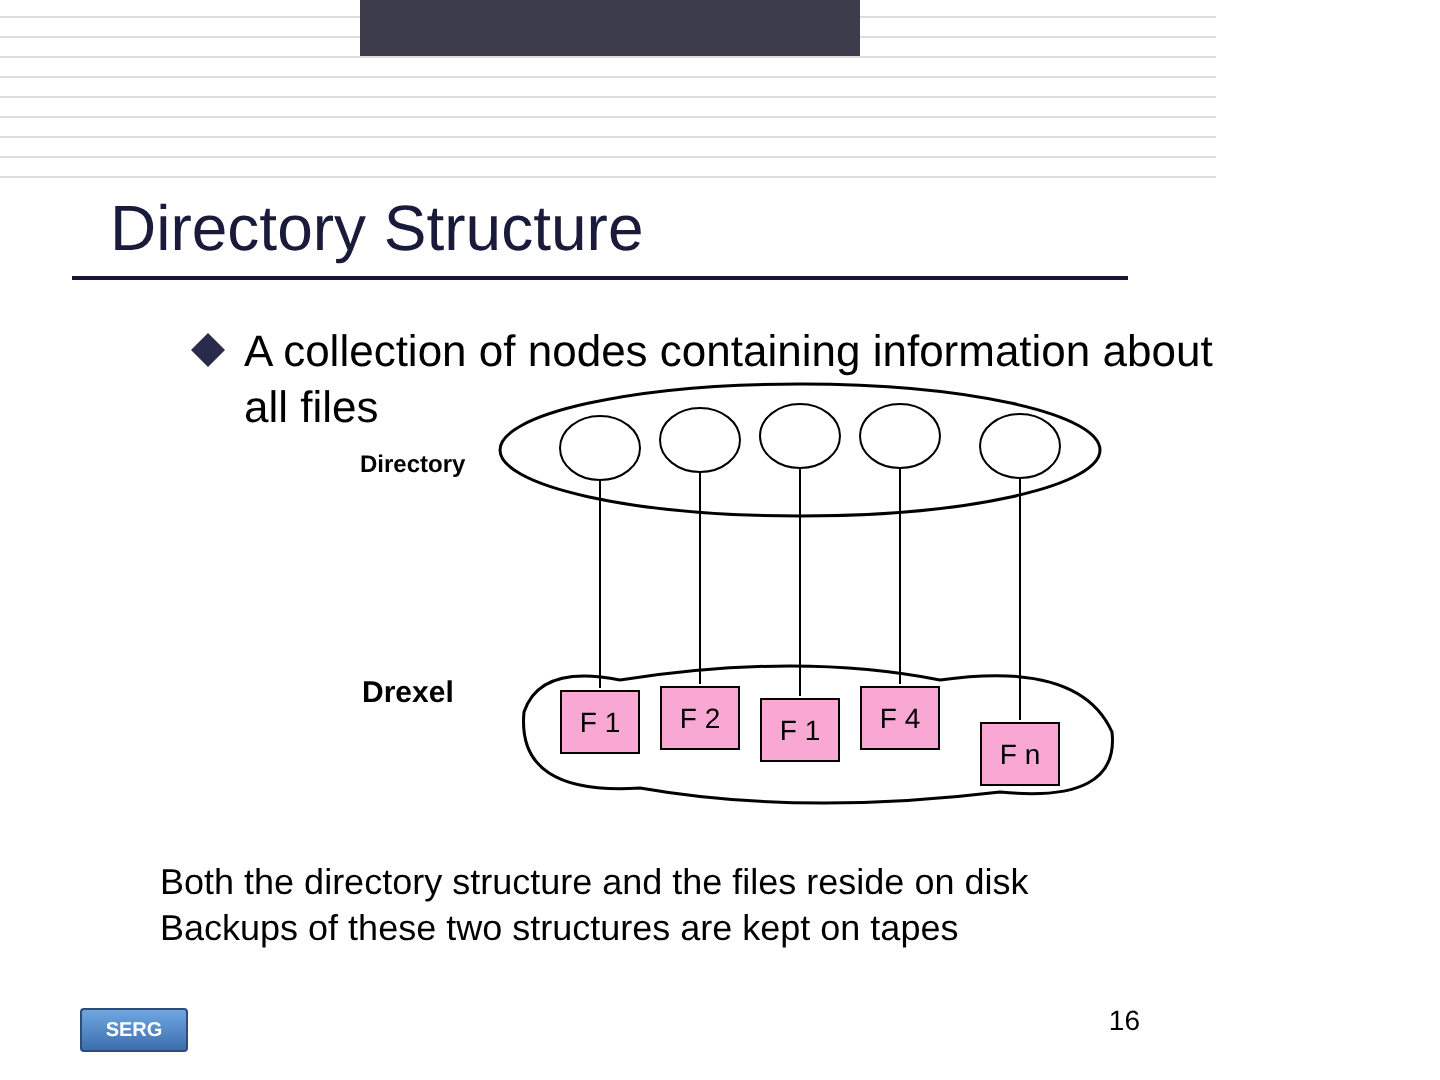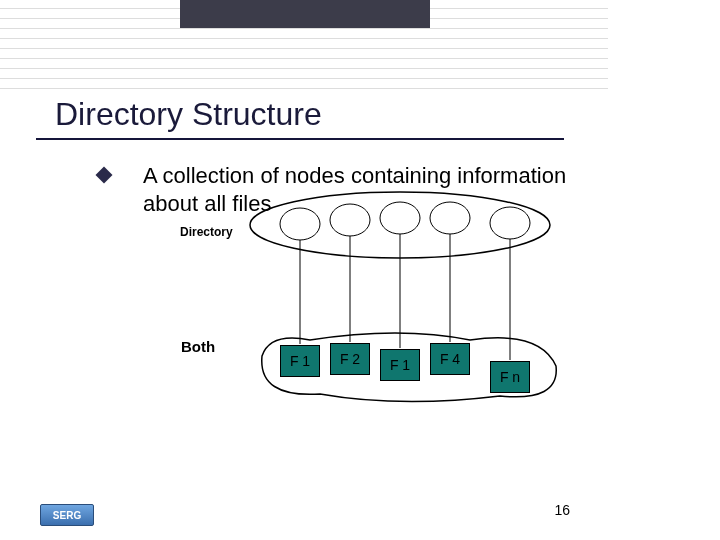--- a/index.html
+++ b/index.html
@@ -5,27 +5,27 @@
   * { box-sizing: border-box; margin: 0; padding: 0; }
   html, body { width: 720px; height: 540px; font-family: Verdana, Geneva, sans-serif; background: #fff; color: #000; }
   .slide { position: relative; width: 608px; height: 540px; }
   
   .guides { position: absolute; left: 0; right: 0; top: 0; height: 120px; pointer-events: none; }
   .guides div { position: absolute; left: 0; right: 0; height: 1px; background: #ddd; }
   
   .topbar { position: absolute; left: 180px; top: 0; width: 250px; height: 28px; background: #3c3c4a; }
   .title { position: absolute; left: 55px; top: 96px; font-size: 32px; font-family: "Trebuchet MS", Verdana, sans-serif; color: #1a1a3a; }
   .title-underline { position: absolute; left: 36px; right: 44px; top: 138px; height: 2px; background: #15153a; }
-  .bullet-row { position: absolute; left: 98px; top: 162px; display: flex; align-items: flex-start; gap: 21px; }
+  .bullet-row { position: absolute; left: 98px; top: 162px; display: flex; align-items: flex-start; }
   .diamond { width: 12px; height: 12px; background: #2a2a4a; transform: rotate(45deg); margin-top: 7px; margin-right: 12px; flex: none; }
   .bullet-text { font-size: 22px; line-height: 1.25; max-width: 510px; }
   .label-directory { position: absolute; left: 180px; top: 225px; font-weight: bold; font-size: 12px; }
   .label-files { position: absolute; left: 181px; top: 338px; font-weight: bold; font-size: 15px; }
   .diagram { position: absolute; left: 0; top: 0; width: 720px; height: 540px; pointer-events: none; }
-  .filebox { position: absolute; width: 40px; height: 32px; border: 1px solid #000; background: #0f766e; display: flex; align-items: center; justify-content: center; font-size: 14px; }
+  .filebox { position: absolute; width: 40px; height: 32px; border: 1px solid #000; background: #f9a8d4; display: flex; align-items: center; justify-content: center; font-size: 14px; }
   .bottom-text { position: absolute; left: 80px; top: 430px; font-size: 18px; line-height: 1.3; }
   .footer { position: absolute; left: 40px; bottom: 14px; display: flex; }
   .serg-badge { width: 54px; height: 22px; background: linear-gradient(#6fa6e0,#3b6fae); border: 1px solid #2a4d7a; border-radius: 2px; color: #fff; font-size: 10px; font-weight: bold; display: flex; align-items: center; justify-content: center; margin-right: 8px; }
   .footer-text { font-size: 10.5px; line-height: 1.15; }
   .footer-text a { color: #0020c0; text-decoration: underline; }
   .page-num { position: absolute; right: 38px; bottom: 22px; font-size: 14px; }
 </style>
 </head>
 <body>
 
@@ -46,21 +46,21 @@
 
   <div class="title">Directory Structure</div>
   <div class="title-underline"></div>
 
   <div class="bullet-row">
     <span class="diamond"></span>
     <span class="bullet-text">A collection of nodes containing information about all files</span>
   </div>
 
   <div class="label-directory">Directory</div>
-  <div class="label-files">Both</div>
+  <div class="label-files">Drexel</div>
 
   <svg class="diagram" viewBox="0 0 720 540">
 
     <ellipse cx="400" cy="225" rx="150" ry="33" fill="none" stroke="#000" stroke-width="1.5"></ellipse>
 
     <ellipse cx="300" cy="224" rx="20" ry="16" fill="#fff" stroke="#000"></ellipse>
     <ellipse cx="350" cy="220" rx="20" ry="16" fill="#fff" stroke="#000"></ellipse>
     <ellipse cx="400" cy="218" rx="20" ry="16" fill="#fff" stroke="#000"></ellipse>
     <ellipse cx="450" cy="218" rx="20" ry="16" fill="#fff" stroke="#000"></ellipse>
     <ellipse cx="510" cy="223" rx="20" ry="16" fill="#fff" stroke="#000"></ellipse>
@@ -73,19 +73,23 @@
 
     <path d="M 262 356 Q 270 332 310 340 Q 400 326 470 340 Q 540 330 556 366 Q 560 402 500 396 Q 400 408 320 394 Q 258 398 262 356 Z" fill="none" stroke="#000" stroke-width="1.5"></path>
   </svg>
 
   <div class="filebox" style="left:280px; top:345px">F 1</div>
   <div class="filebox" style="left:330px; top:343px">F 2</div>
   <div class="filebox" style="left:380px; top:349px">F 1</div>
   <div class="filebox" style="left:430px; top:343px">F 4</div>
   <div class="filebox" style="left:490px; top:361px">F n</div>
 
+  <div class="bottom-text">
+    <div>Both the directory structure and the files reside on disk</div>
+    <div>Backups of these two structures are kept on tapes</div>
+  </div>
 
   <div class="footer">
     <div class="serg-badge">SERG</div>
   </div>
 
   <div class="page-num">16</div>
 </div>
 
 </body></html>

